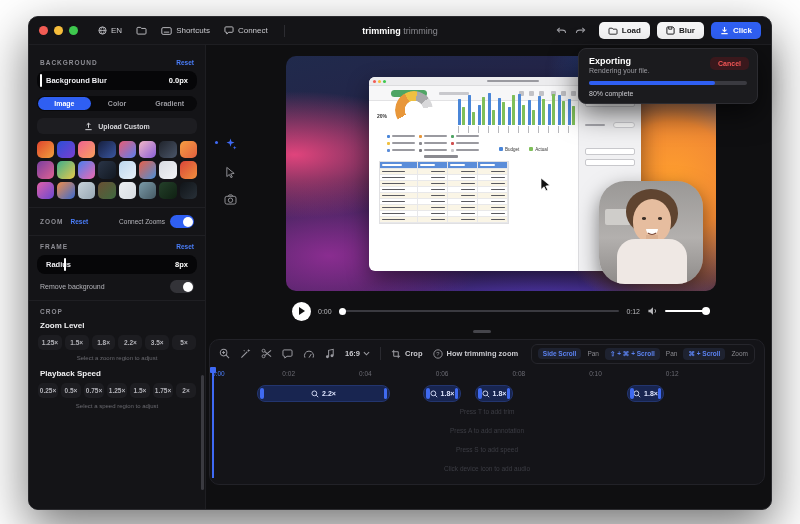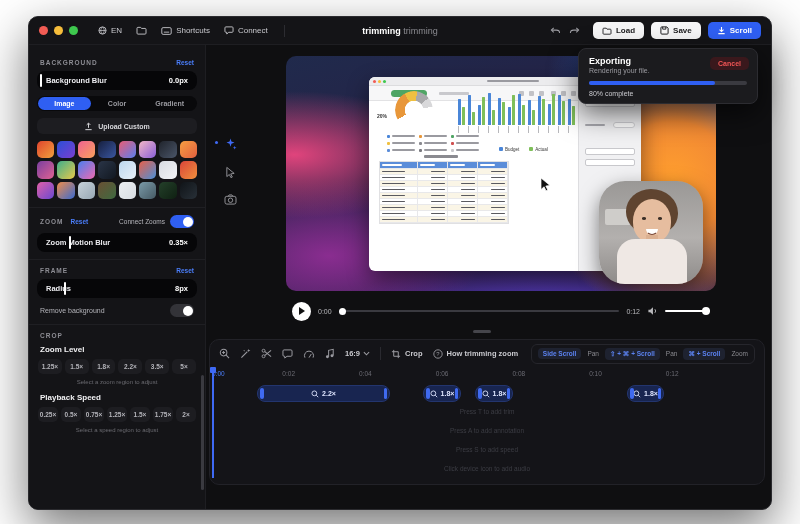--- a/index.html
+++ b/index.html
@@ -222,28 +222,28 @@
         <svg class="ic" width="10" height="8" viewBox="0 0 12 10">
             <path d="M1 2.5c0-.6.4-1 1-1h3l1 1.2h4c.6 0 1 .4 1 1V8c0 .6-.4 1-1 1H2c-.6 0-1-.4-1-1z" fill="none" stroke="#1a1a1c" stroke-width="1.1"></path>
           </svg>
         <span>Load</span>
       </button>
       <button class="btn white">
         <svg class="ic" width="9" height="9" viewBox="0 0 10 10">
             <path d="M1 2c0-.6.4-1 1-1h5.5L9 2.5V8c0 .6-.4 1-1 1H2c-.6 0-1-.4-1-1z" fill="none" stroke="#1a1a1c" stroke-width="1.1"></path>
             <path d="M3 1v2.5h3.5V1" fill="none" stroke="#1a1a1c" stroke-width="1"></path>
           </svg>
-        <span>Save</span>
+        <span>Blur</span>
       </button>
       <button class="btn blue">
         <svg class="ic" width="9" height="9" viewBox="0 0 10 10">
             <path d="M5 1v5M2.8 4 5 6.2 7.2 4" fill="none" stroke="#fff" stroke-width="1.2"></path>
             <path d="M1.5 8.5h7" stroke="#fff" stroke-width="1.2"></path>
           </svg>
-        <span>Scroll</span>
+        <span>Click</span>
       </button>
     </div>
   </div>
 
   <div id="sidebar">
     <div class="sec-head">
       <span class="sec-title">BACKGROUND</span>
       <span class="reset">Reset</span>
     </div>
     <div class="slider">
@@ -296,25 +296,20 @@
         <span class="sec-title">ZOOM</span>
         <span class="reset">Reset</span>
       </span>
       <span style="display:flex;gap:5px;align-items:center">
         <span style="font-size:6.5px;color:#b4b4ba">Connect Zooms</span>
         <span class="toggle on">
             <span class="knob"></span>
           </span>
       </span>
     </div>
-    <div class="slider">
-      <span class="lab">Zoom Motion Blur</span>
-      <span class="val">0.35×</span>
-      <span class="handle" style="left:20%"></span>
-    </div>
 
     <div class="hr"></div>
     <div class="sec-head">
       <span class="sec-title">FRAME</span>
       <span class="reset">Reset</span>
     </div>
     <div id="frame-sliders">
         <div class="slider">
           <span class="lab">Radius</span>
           <span class="val">8px</span>

